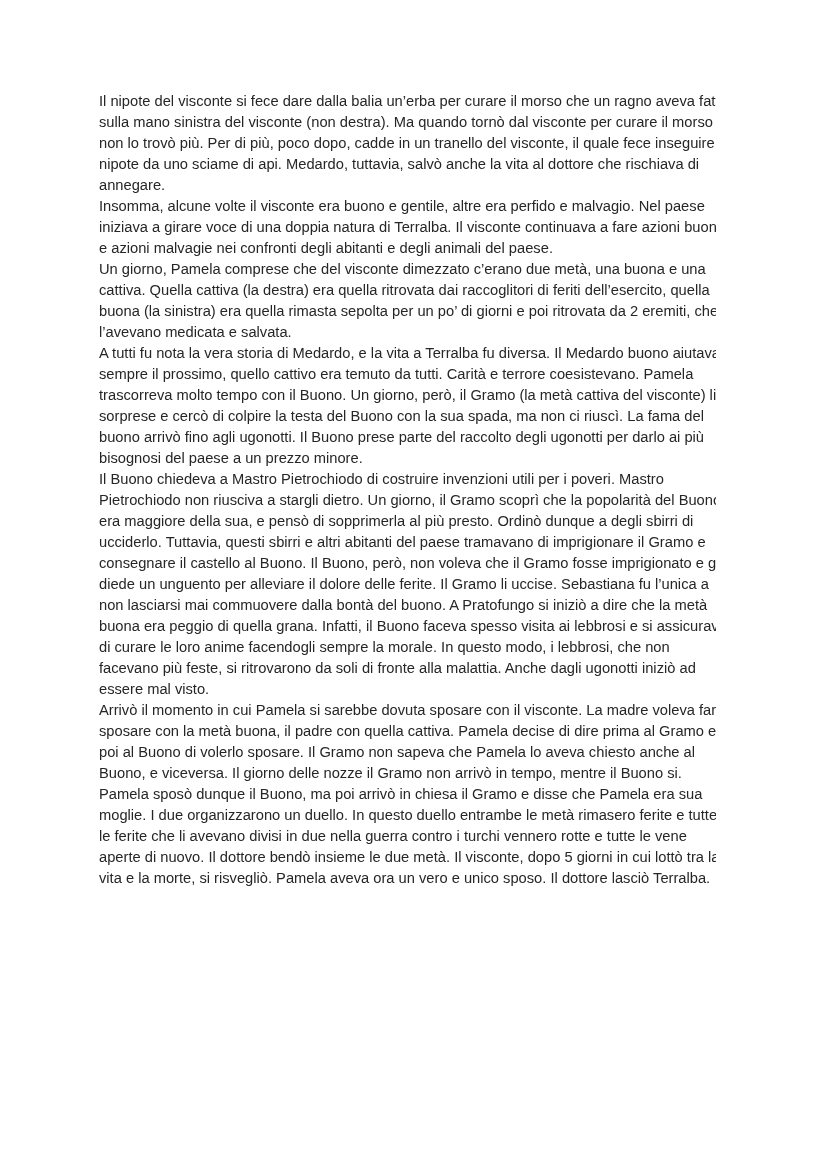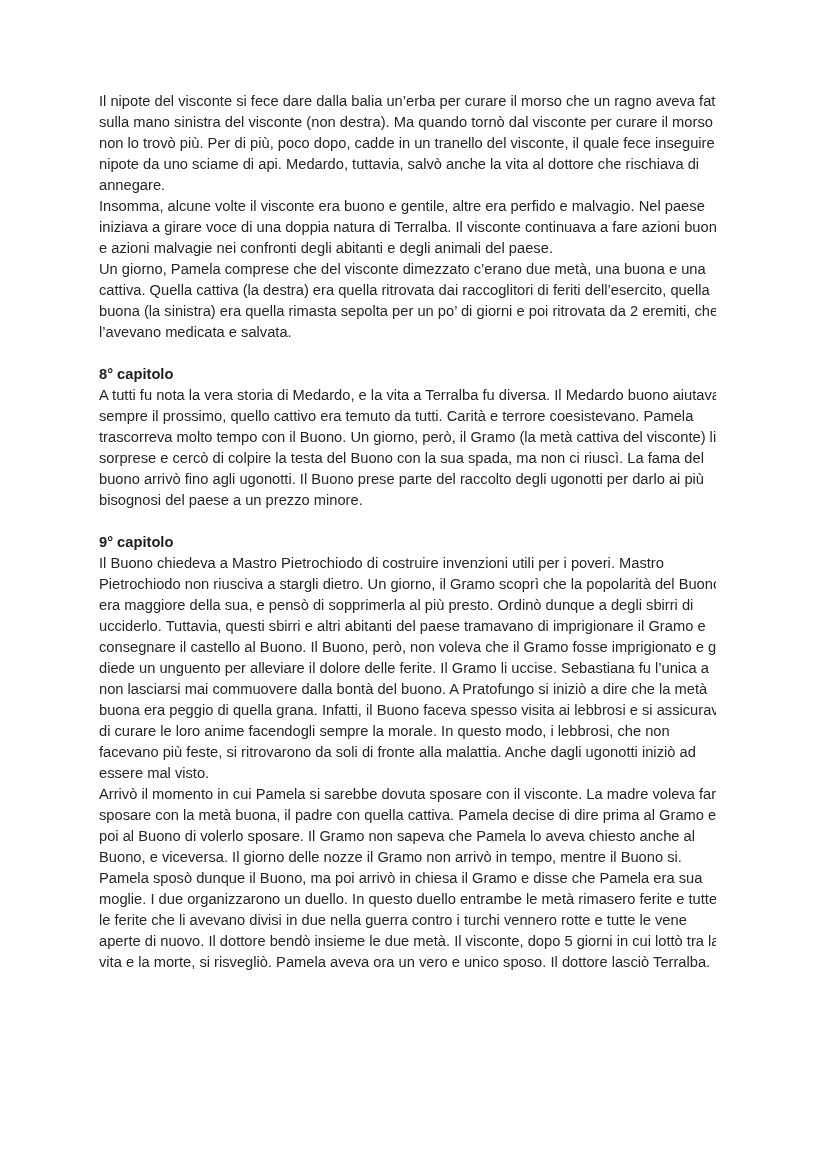--- a/index.html
+++ b/index.html
@@ -39,19 +39,17 @@
   }
 </style>
 </head>
 <body>
 
 <div class="page">
   <div class="content">
       <p class="body-paragraph">Il nipote del visconte si fece dare dalla balia un’erba per curare il morso che un ragno aveva fatto sulla mano sinistra del visconte (non destra). Ma quando tornò dal visconte per curare il morso non lo trovò più. Per di più, poco dopo, cadde in un tranello del visconte, il quale fece inseguire il nipote da uno sciame di api. Medardo, tuttavia, salvò anche la vita al dottore che rischiava di annegare.</p>
       <p class="body-paragraph">Insomma, alcune volte il visconte era buono e gentile, altre era perfido e malvagio. Nel paese iniziava a girare voce di una doppia natura di Terralba. Il visconte continuava a fare azioni buone e azioni malvagie nei confronti degli abitanti e degli animali del paese.</p>
       <p class="body-paragraph">Un giorno, Pamela comprese che del visconte dimezzato c’erano due metà, una buona e una cattiva. Quella cattiva (la destra) era quella ritrovata dai raccoglitori di feriti dell’esercito, quella buona (la sinistra) era quella rimasta sepolta per un po’ di giorni e poi ritrovata da 2 eremiti, che l’avevano medicata e salvata.</p>
-      <h2 class="chapter-heading">8° capitolo</h2>
       <p class="body-paragraph">A tutti fu nota la vera storia di Medardo, e la vita a Terralba fu diversa. Il Medardo buono aiutava sempre il prossimo, quello cattivo era temuto da tutti. Carità e terrore coesistevano. Pamela trascorreva molto tempo con il Buono. Un giorno, però, il Gramo (la metà cattiva del visconte) li sorprese e cercò di colpire la testa del Buono con la sua spada, ma non ci riuscì. La fama del buono arrivò fino agli ugonotti. Il Buono prese parte del raccolto degli ugonotti per darlo ai più bisognosi del paese a un prezzo minore.</p>
-      <h2 class="chapter-heading">9° capitolo</h2>
       <p class="body-paragraph">Il Buono chiedeva a Mastro Pietrochiodo di costruire invenzioni utili per i poveri. Mastro Pietrochiodo non riusciva a stargli dietro. Un giorno, il Gramo scoprì che la popolarità del Buono era maggiore della sua, e pensò di sopprimerla al più presto. Ordinò dunque a degli sbirri di ucciderlo. Tuttavia, questi sbirri e altri abitanti del paese tramavano di imprigionare il Gramo e consegnare il castello al Buono. Il Buono, però, non voleva che il Gramo fosse imprigionato e gli diede un unguento per alleviare il dolore delle ferite. Il Gramo li uccise. Sebastiana fu l’unica a non lasciarsi mai commuovere dalla bontà del buono. A Pratofungo si iniziò a dire che la metà buona era peggio di quella grana. Infatti, il Buono faceva spesso visita ai lebbrosi e si assicurava di curare le loro anime facendogli sempre la morale. In questo modo, i lebbrosi, che non facevano più feste, si ritrovarono da soli di fronte alla malattia. Anche dagli ugonotti iniziò ad essere mal visto.</p>
       <p class="body-paragraph">Arrivò il momento in cui Pamela si sarebbe dovuta sposare con il visconte. La madre voleva farla sposare con la metà buona, il padre con quella cattiva. Pamela decise di dire prima al Gramo e poi al Buono di volerlo sposare. Il Gramo non sapeva che Pamela lo aveva chiesto anche al Buono, e viceversa. Il giorno delle nozze il Gramo non arrivò in tempo, mentre il Buono si. Pamela sposò dunque il Buono, ma poi arrivò in chiesa il Gramo e disse che Pamela era sua moglie. I due organizzarono un duello. In questo duello entrambe le metà rimasero ferite e tutte le ferite che li avevano divisi in due nella guerra contro i turchi vennero rotte e tutte le vene aperte di nuovo. Il dottore bendò insieme le due metà. Il visconte, dopo 5 giorni in cui lottò tra la vita e la morte, si risvegliò. Pamela aveva ora un vero e unico sposo. Il dottore lasciò Terralba.</p>
     </div>
 </div>
 
 </body></html>

